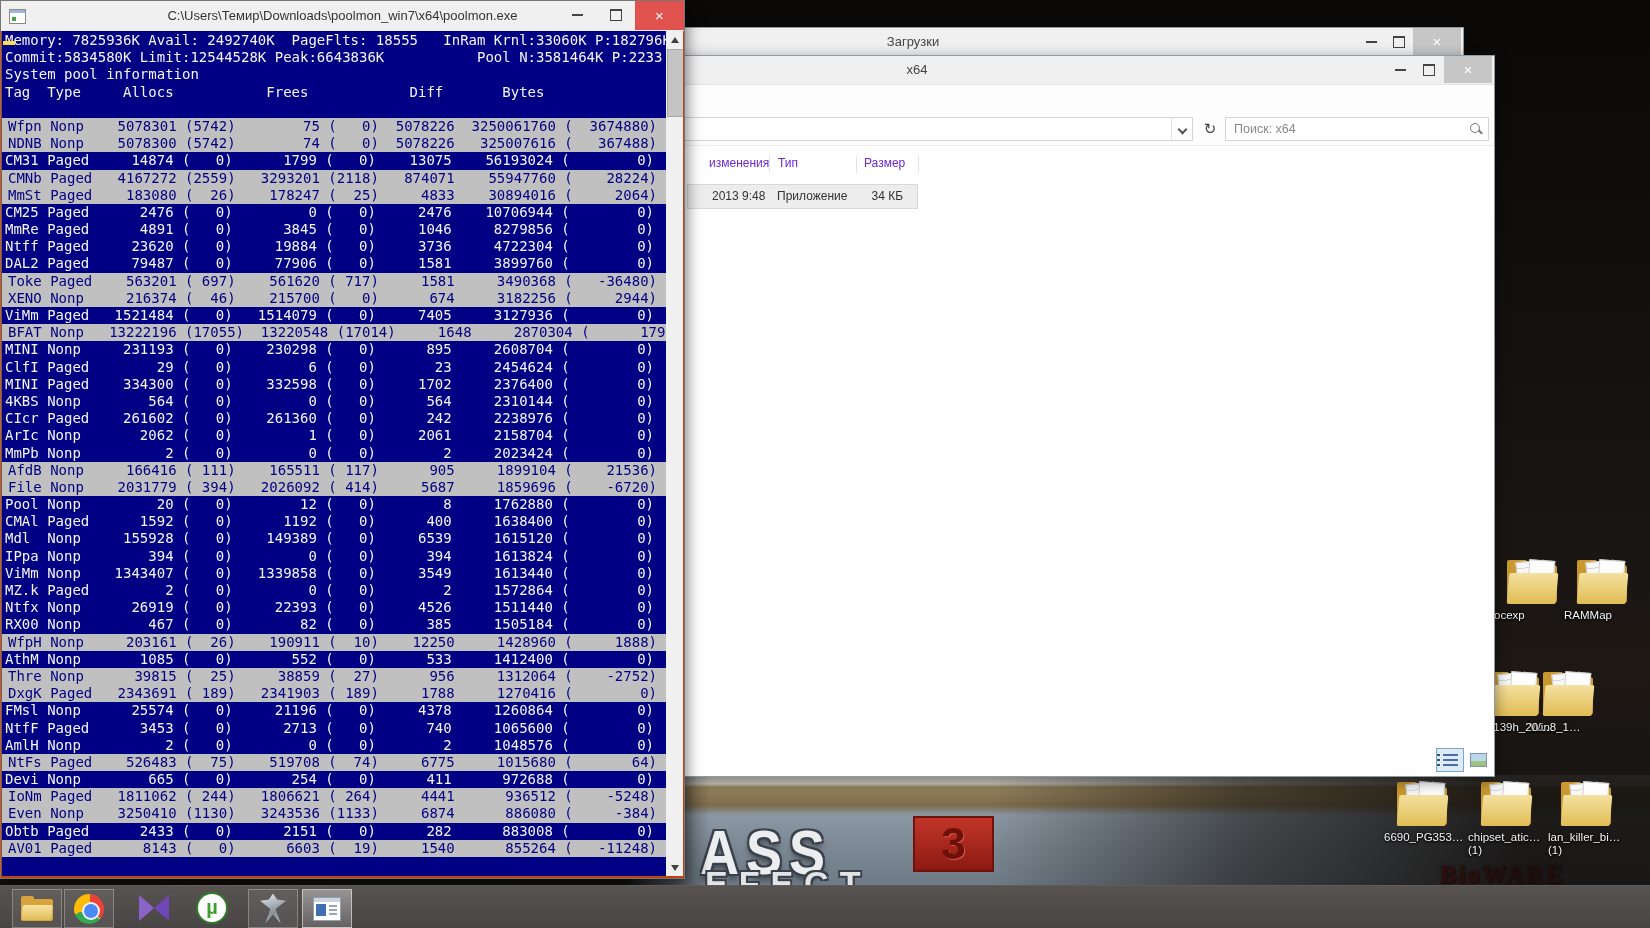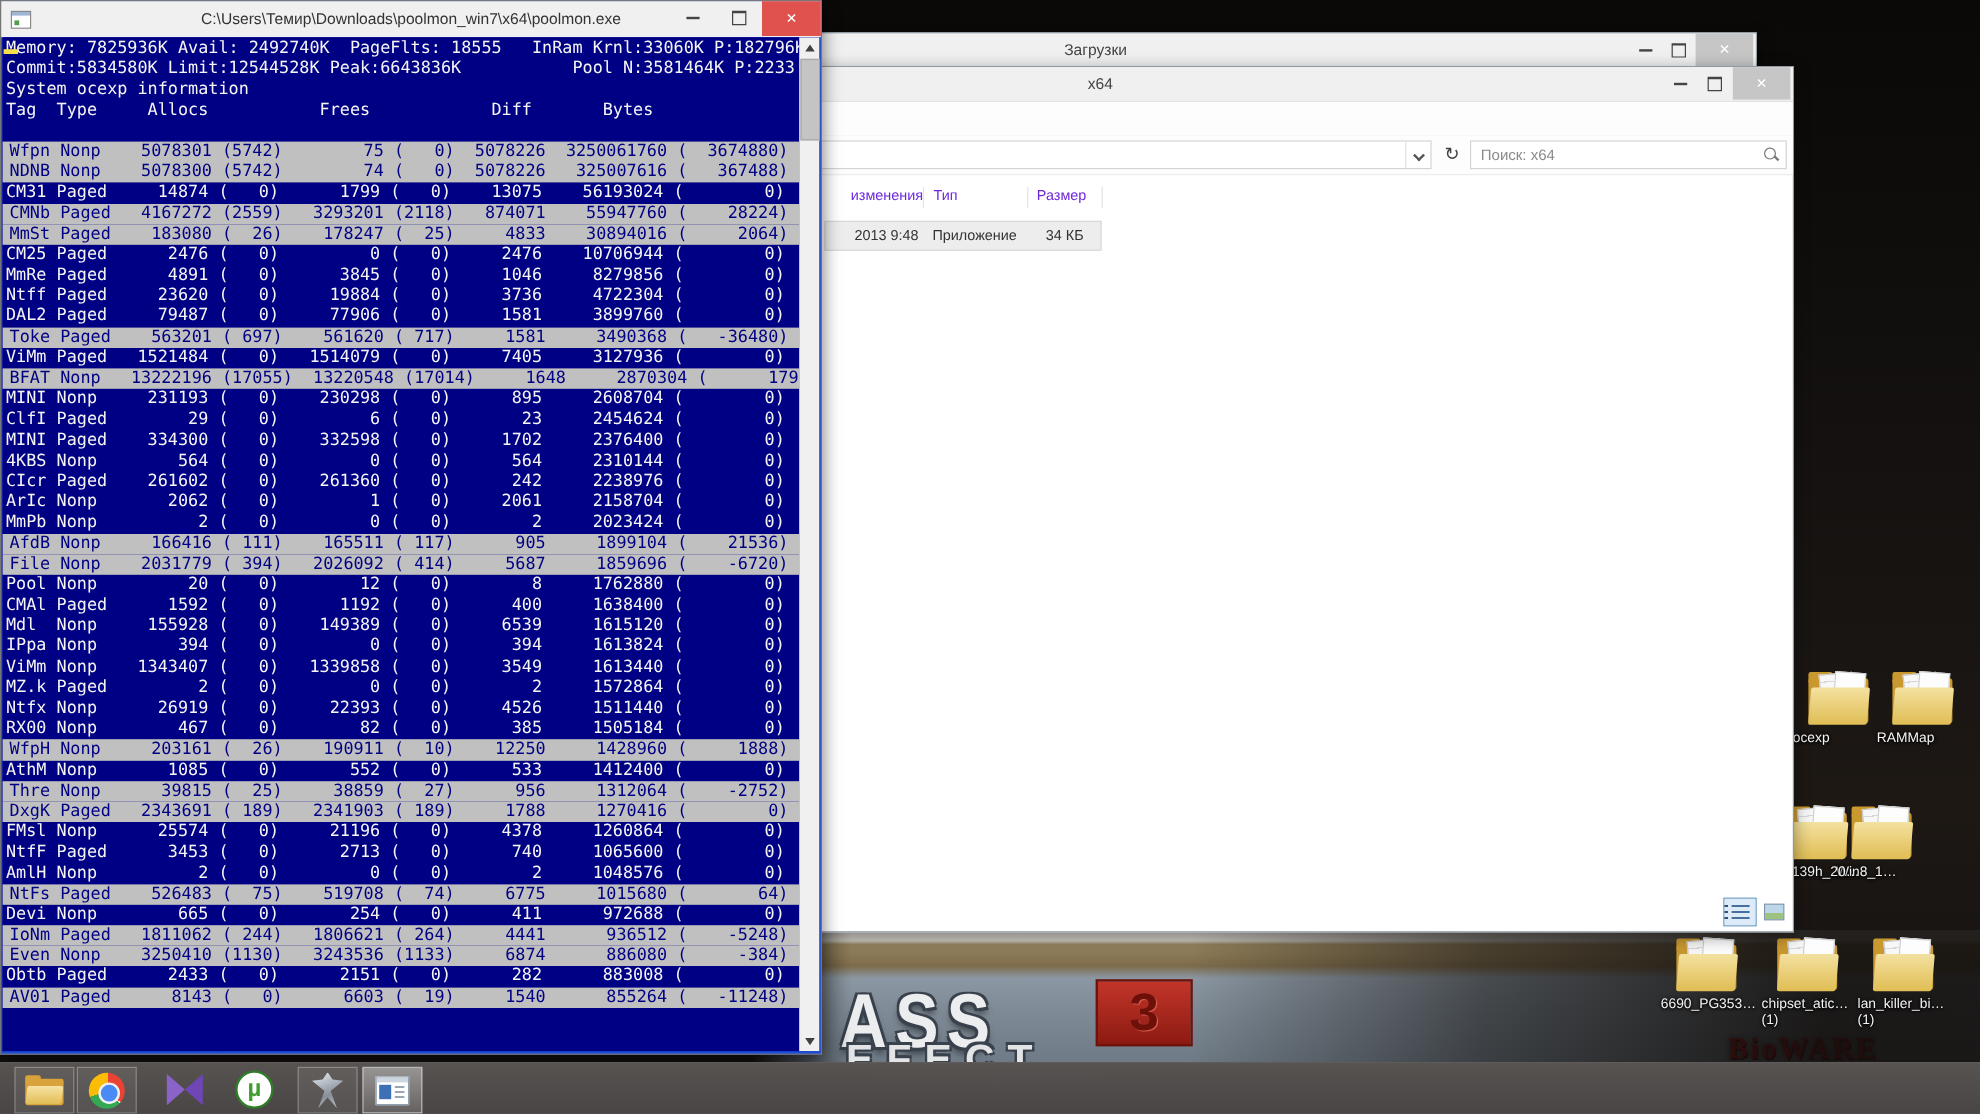--- a/index.html
+++ b/index.html
@@ -42,21 +42,21 @@
   
   .win{background:#fff;border:1px solid #8f9aa3;box-shadow:0 4px 14px rgba(0,0,0,.45)}
   .tbar{position:absolute;left:0;top:0;right:0;height:28px;background:#f0f0f0;border-bottom:1px solid #e3e3e3}
   .ttext{position:absolute;top:6px;font-size:13px;color:#444}
   .wbtn{position:absolute;top:0;height:27px;display:flex;align-items:center;justify-content:center}
   .g-min{width:11px;height:2px;background:#444}
   .g-max{width:10px;height:9px;border:1px solid #444;border-top:2px solid #444}
   .closeblk{background:#c6c6c6;color:#fff;font-size:15px}
 
   
-  #console{left:0;top:0;width:683px;height:877px;z-index:30;background:#1d4ed8;
+  #console{left:0;top:0;width:683px;height:877px;z-index:30;background:#c2410c;
     border:1px solid #767676;box-shadow:2px 4px 14px rgba(0,0,0,.5)}
   #c-tbar{position:absolute;left:0;top:0;right:0;height:30px;background:#f0f0f0}
   #c-icon{position:absolute;left:8px;top:8px;width:15px;height:13px;background:#fff;border:1px solid #8a8a8a}
   #c-icon i{position:absolute;left:0;top:0;right:0;height:3px;background:#9db6d8}
   #c-icon b{position:absolute;left:2px;bottom:2px;width:4px;height:4px;background:#4d9e4d}
   #c-title{position:absolute;left:0;right:0;top:7px;text-align:center;font-size:13px;color:#333}
   #c-min{left:558px;width:37px}#c-max{left:596px;width:37px}
   #c-close{left:634px;width:49px;height:29px;background:#e0524e;color:#fff;font-size:15px}
   #c-body{position:absolute;left:1px;top:30px;right:1px;bottom:2px;background:#000084;overflow:hidden}
   #c-lines{position:absolute;left:0;top:1px;right:17px;bottom:0;overflow:hidden;padding-left:3px;
@@ -303,33 +303,34 @@
     <div class="wbtn" id="c-max">
         <span class="g-max"></span>
       </div>
     <div class="wbtn" id="c-close">×</div>
   </div>
   <div id="c-body">
     <div id="c-cursor"></div>
     <div id="c-lines">
         <div class="cline">Memory: 7825936K Avail: 2492740K  PageFlts: 18555   InRam Krnl:33060K P:182796K</div>
         <div class="cline">Commit:5834580K Limit:12544528K Peak:6643836K           Pool N:3581464K P:2233</div>
-        <div class="cline">System ocexp information</div>
+        <div class="cline">System pool information</div>
         <div class="cline">Tag  Type     Allocs           Frees            Diff       Bytes</div>
         <div class="cline"></div>
         <div class="cline hl">Wfpn Nonp    5078301 (5742)        75 (   0)  5078226  3250061760 (  3674880)</div>
         <div class="cline hl">NDNB Nonp    5078300 (5742)        74 (   0)  5078226   325007616 (   367488)</div>
         <div class="cline">CM31 Paged     14874 (   0)      1799 (   0)    13075    56193024 (        0)</div>
         <div class="cline hl">CMNb Paged   4167272 (2559)   3293201 (2118)   874071    55947760 (    28224)</div>
         <div class="cline hl">MmSt Paged    183080 (  26)    178247 (  25)     4833    30894016 (     2064)</div>
         <div class="cline">CM25 Paged      2476 (   0)         0 (   0)     2476    10706944 (        0)</div>
         <div class="cline">MmRe Paged      4891 (   0)      3845 (   0)     1046     8279856 (        0)</div>
         <div class="cline">Ntff Paged     23620 (   0)     19884 (   0)     3736     4722304 (        0)</div>
         <div class="cline">DAL2 Paged     79487 (   0)     77906 (   0)     1581     3899760 (        0)</div>
         <div class="cline hl">Toke Paged    563201 ( 697)    561620 ( 717)     1581     3490368 (   -36480)</div>
+        <div class="cline hl">XENO Nonp     216374 (  46)    215700 (   0)      674     3182256 (     2944)</div>
         <div class="cline">ViMm Paged   1521484 (   0)   1514079 (   0)     7405     3127936 (        0)</div>
         <div class="cline hl">BFAT Nonp   13222196 (17055)  13220548 (17014)     1648     2870304 (      179)</div>
         <div class="cline">MINI Nonp     231193 (   0)    230298 (   0)      895     2608704 (        0)</div>
         <div class="cline">ClfI Paged        29 (   0)         6 (   0)       23     2454624 (        0)</div>
         <div class="cline">MINI Paged    334300 (   0)    332598 (   0)     1702     2376400 (        0)</div>
         <div class="cline">4KBS Nonp        564 (   0)         0 (   0)      564     2310144 (        0)</div>
         <div class="cline">CIcr Paged    261602 (   0)    261360 (   0)      242     2238976 (        0)</div>
         <div class="cline">ArIc Nonp       2062 (   0)         1 (   0)     2061     2158704 (        0)</div>
         <div class="cline">MmPb Nonp          2 (   0)         0 (   0)        2     2023424 (        0)</div>
         <div class="cline hl">AfdB Nonp     166416 ( 111)    165511 ( 117)      905     1899104 (    21536)</div>

